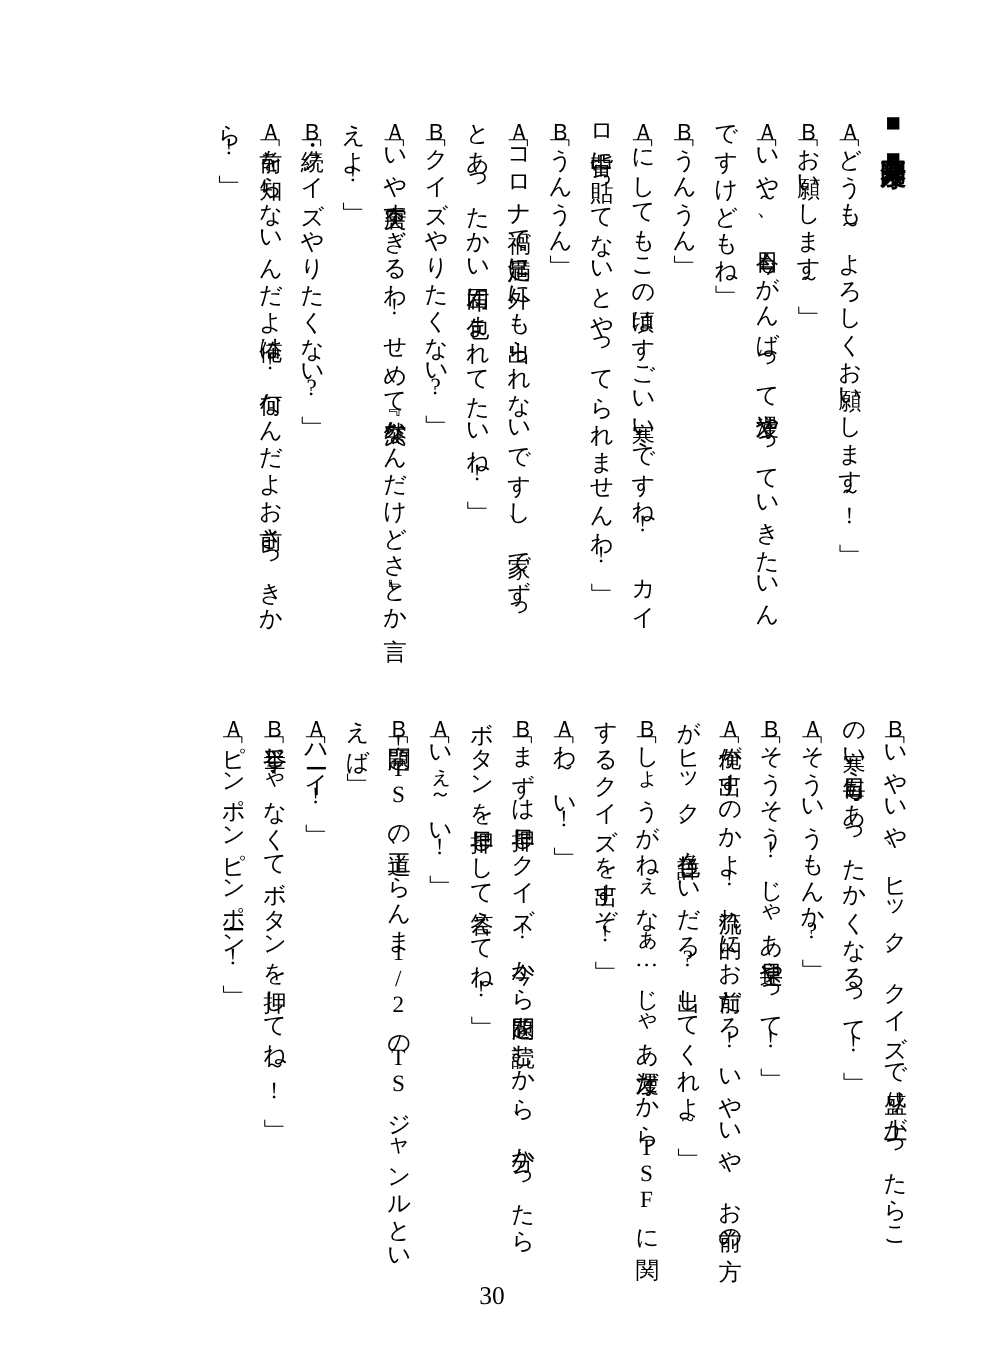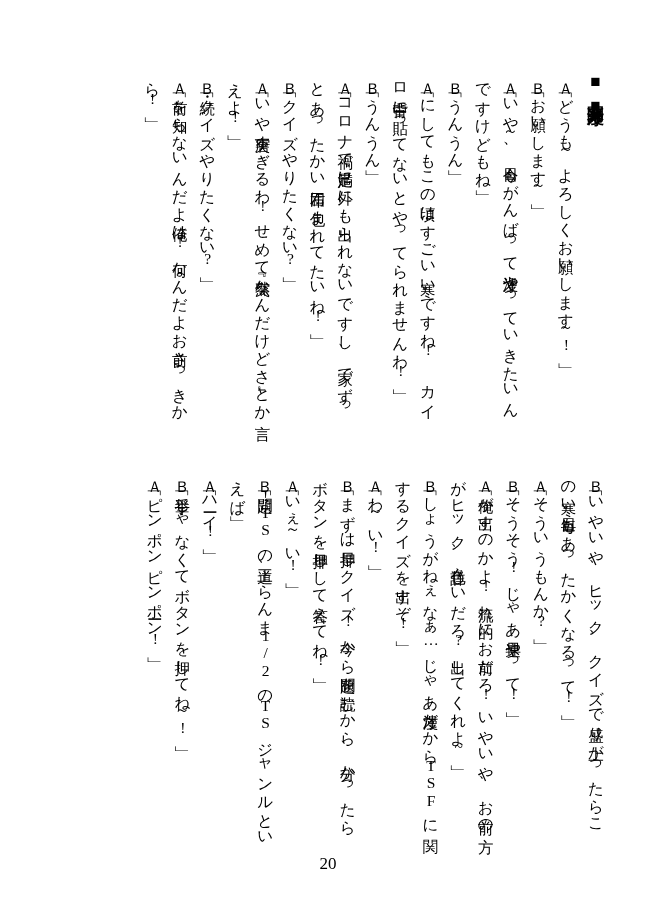--- a/index.html
+++ b/index.html
@@ -99,15 +99,15 @@
     <div class="vline">Ｂ「しょうがねぇなぁ…じゃあ漫才だからTSFに関するクイズを出すぞ!」</div>
     <div class="vline">Ａ「わ～い!」</div>
     <div class="vline">Ｂ「まずは早押しクイズ!今から問題を読むから、分かったらボタンを早押しして答えてね!」</div>
     <div class="vline">Ａ「いぇ～い!」</div>
     <div class="vline">Ｂ「問題!TSの王道、らんま1/2のTSジャンルといえば」</div>
     <div class="vline">Ａ「ハーイ!」</div>
     <div class="vline">Ｂ「挙手じゃなくてボタンを押してね～!」</div>
     <div class="vline">Ａ「ピンポンピンポーン!」</div>
   </div>
 
-  <div class="page-number">20</div>
+  <div class="page-number">30</div>
 
 </div>
 
 </body></html>

